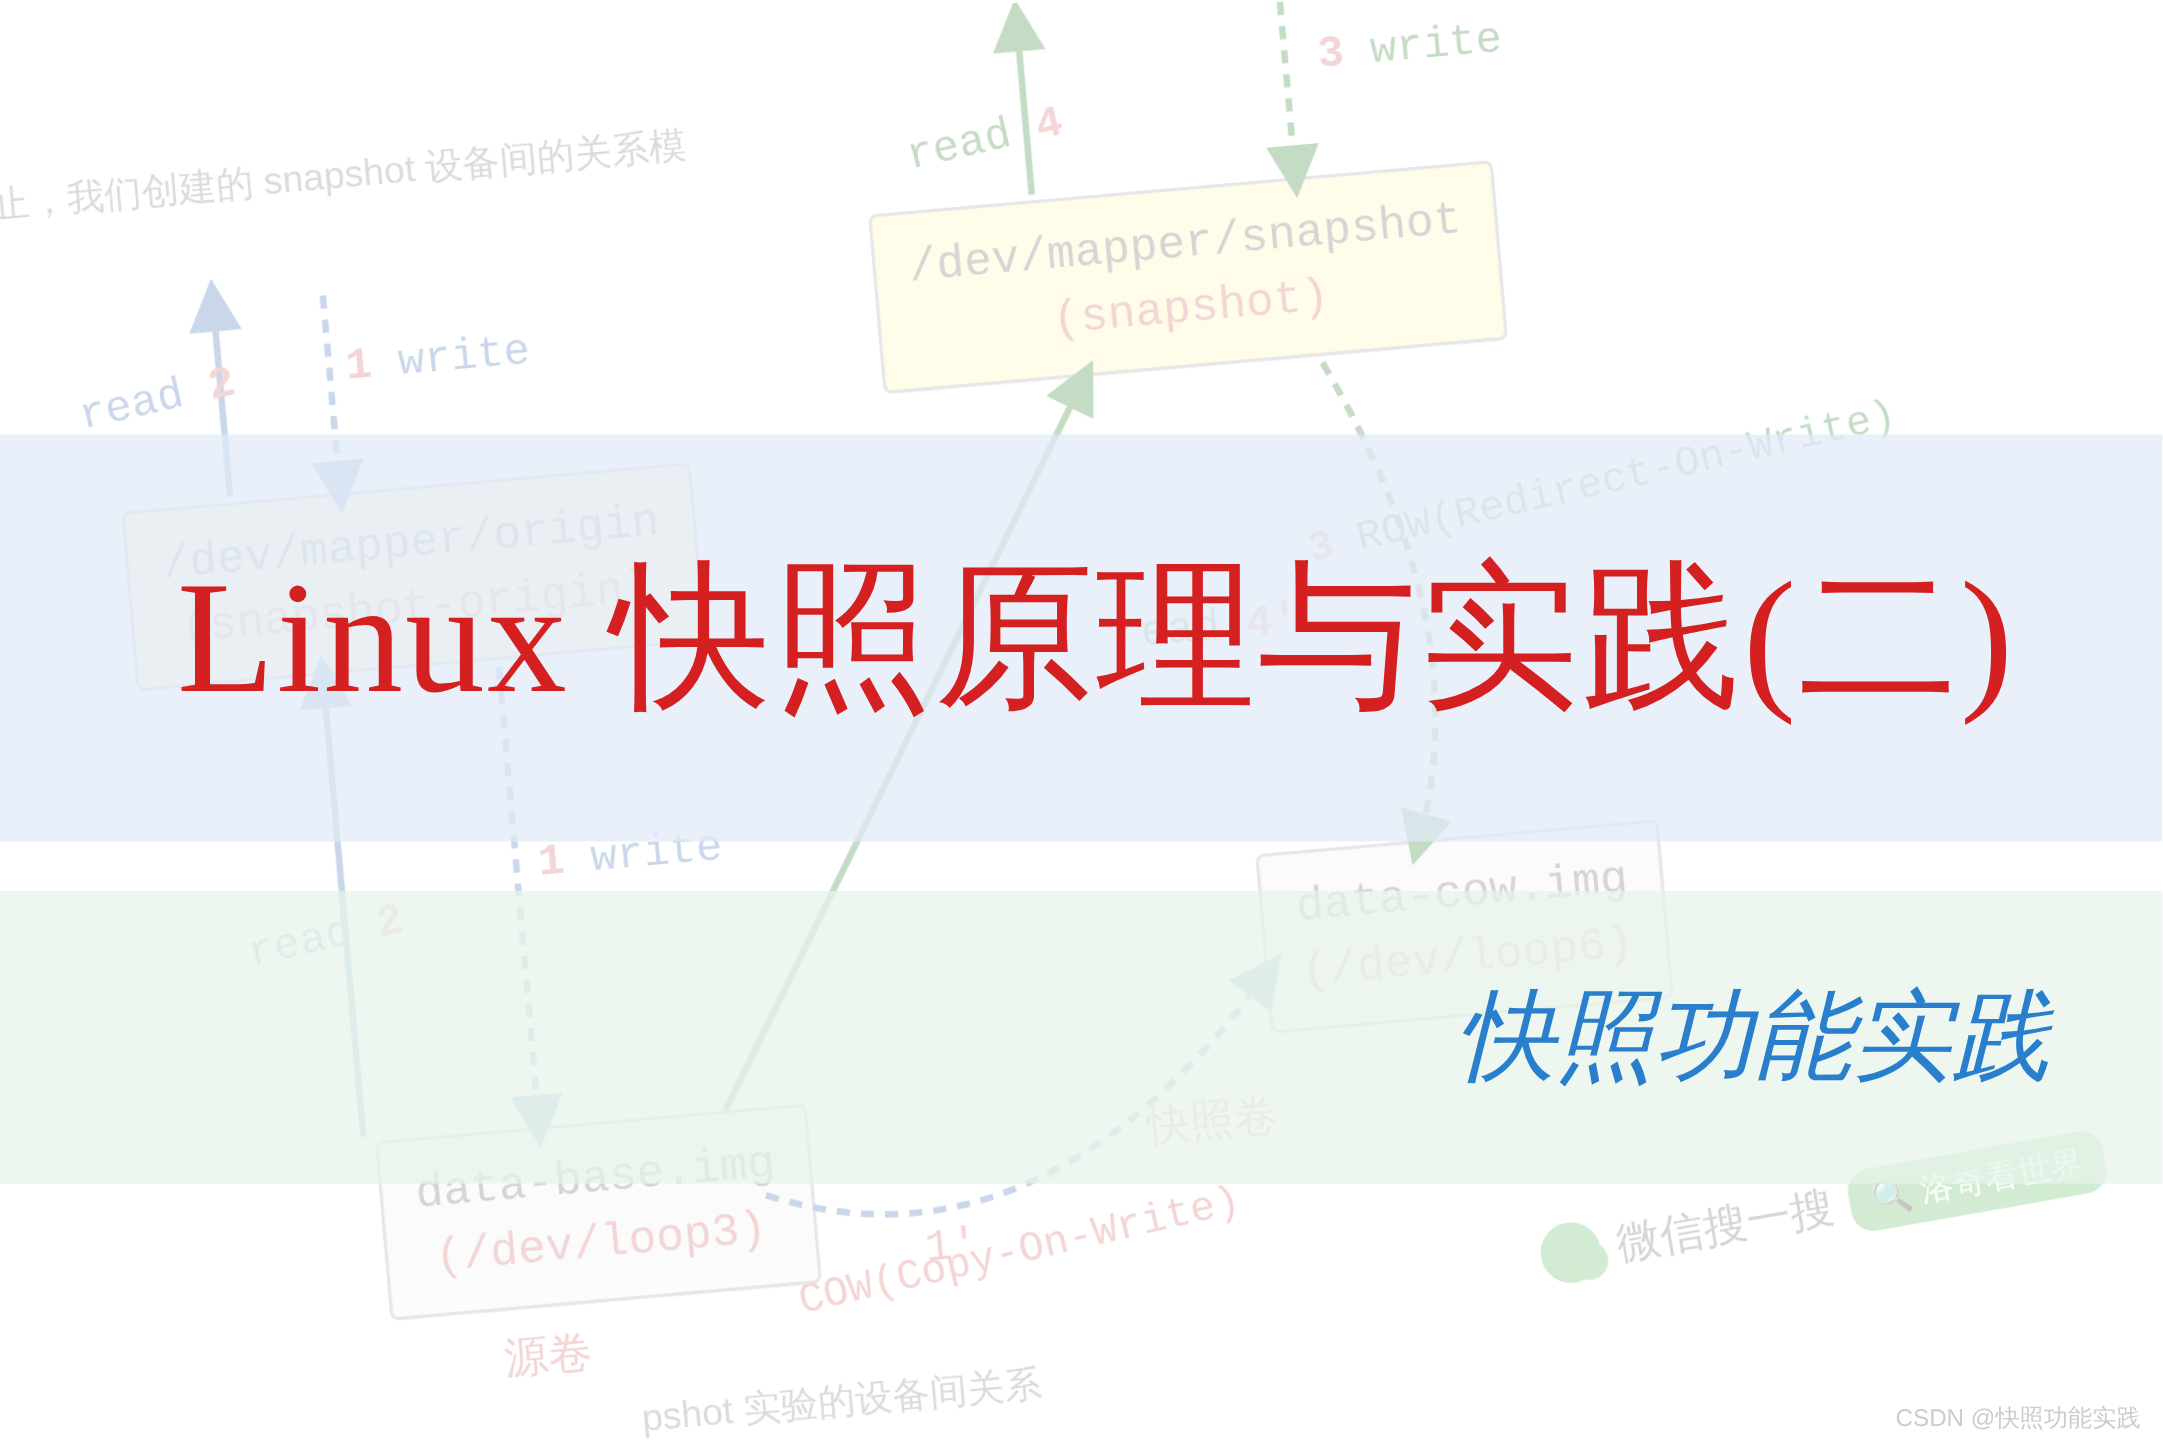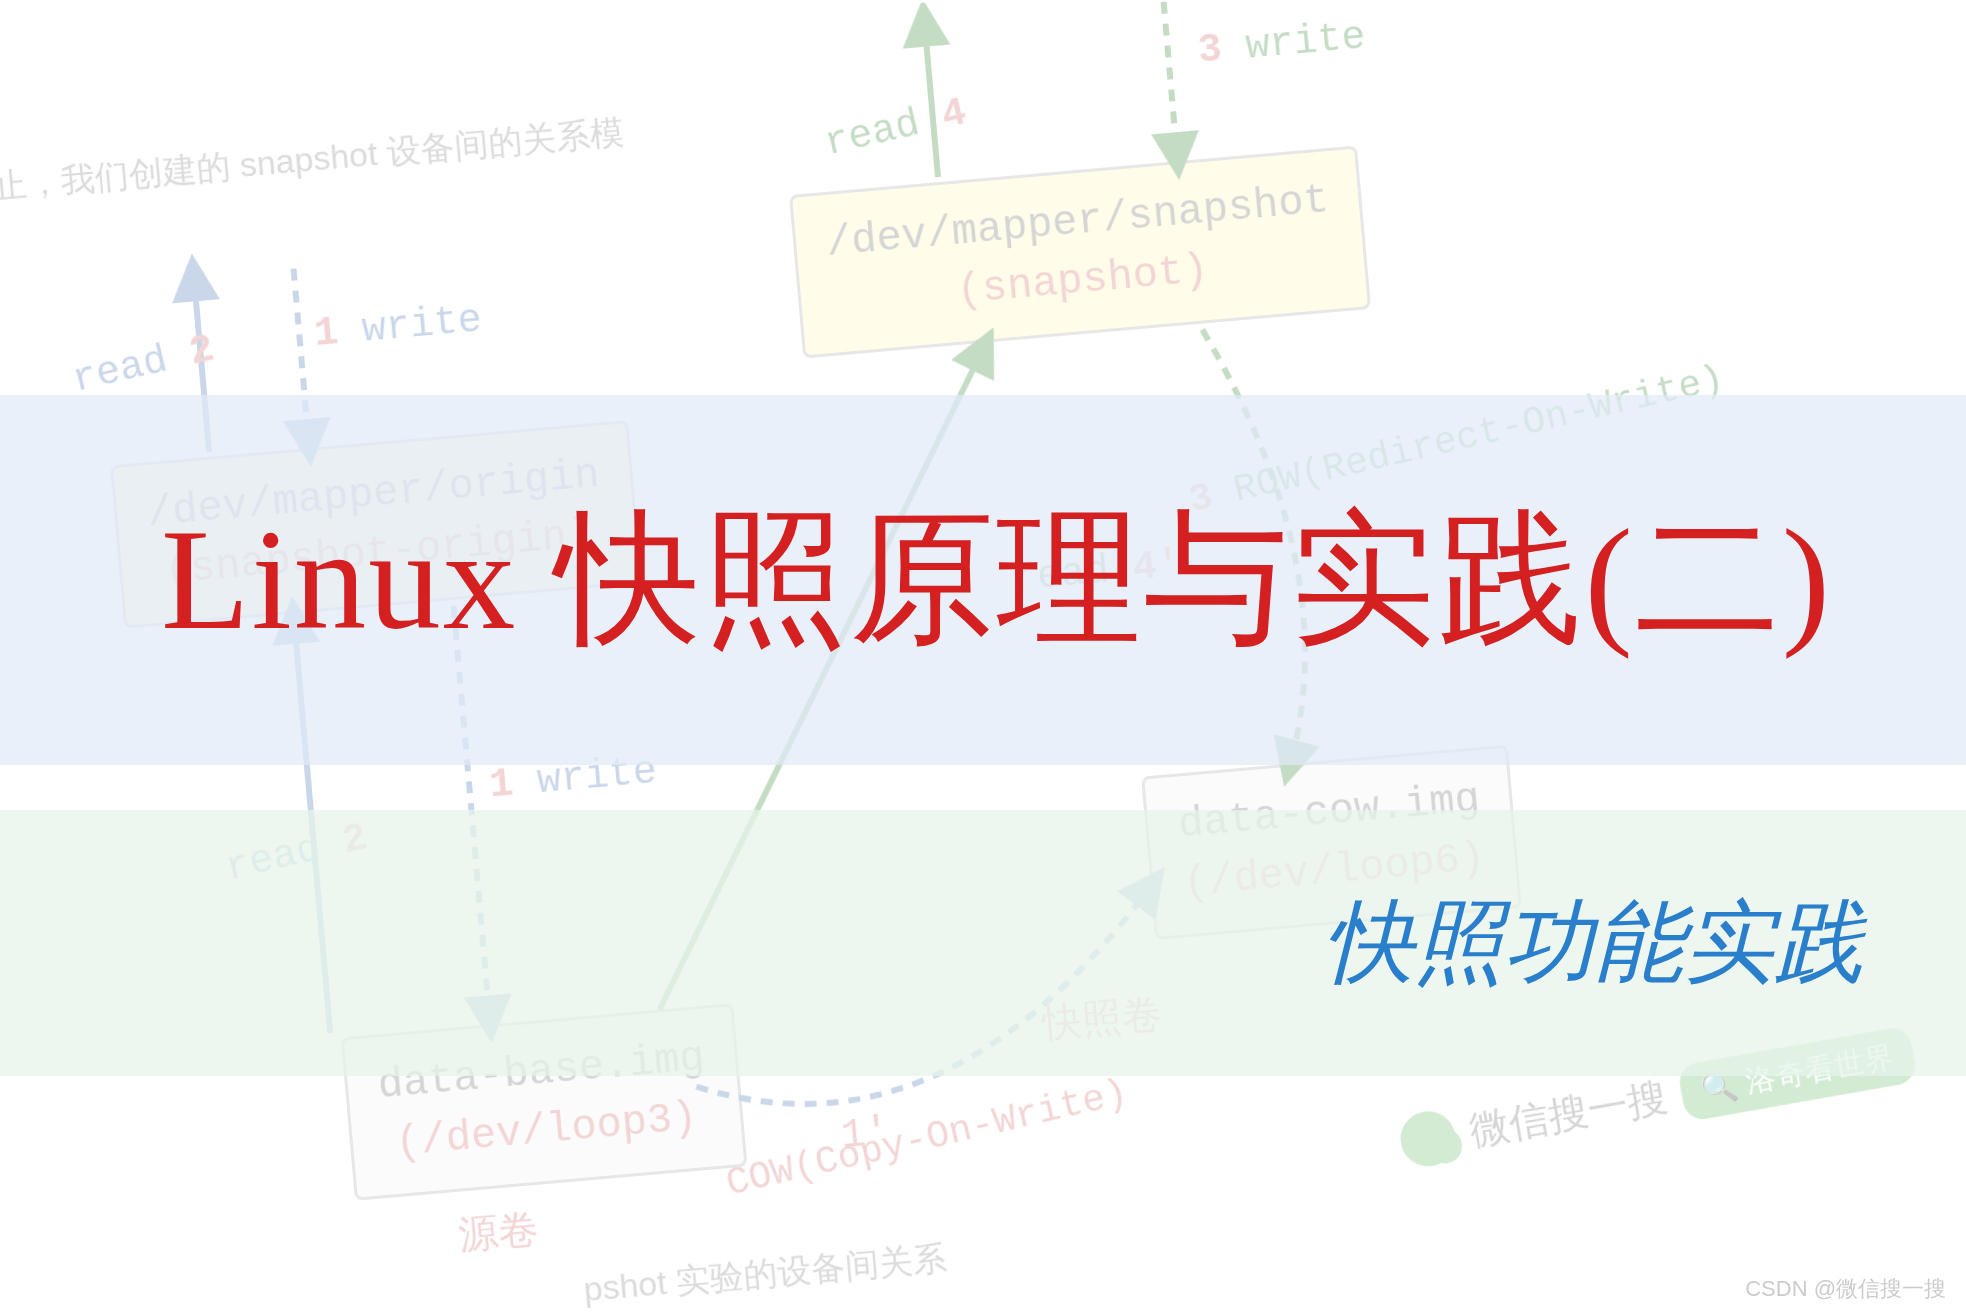--- a/index.html
+++ b/index.html
@@ -260,13 +260,13 @@
 </div>
 
 <div class="title-band">
   <div class="main-title">Linux 快照原理与实践(二)</div>
 </div>
 
 <div class="subtitle-band">
   <div class="subtitle">快照功能实践</div>
 </div>
 
-<div class="watermark">CSDN @微信搜一搜</div>
+<div class="watermark">CSDN @快照功能实践</div>
 
 </body></html>

